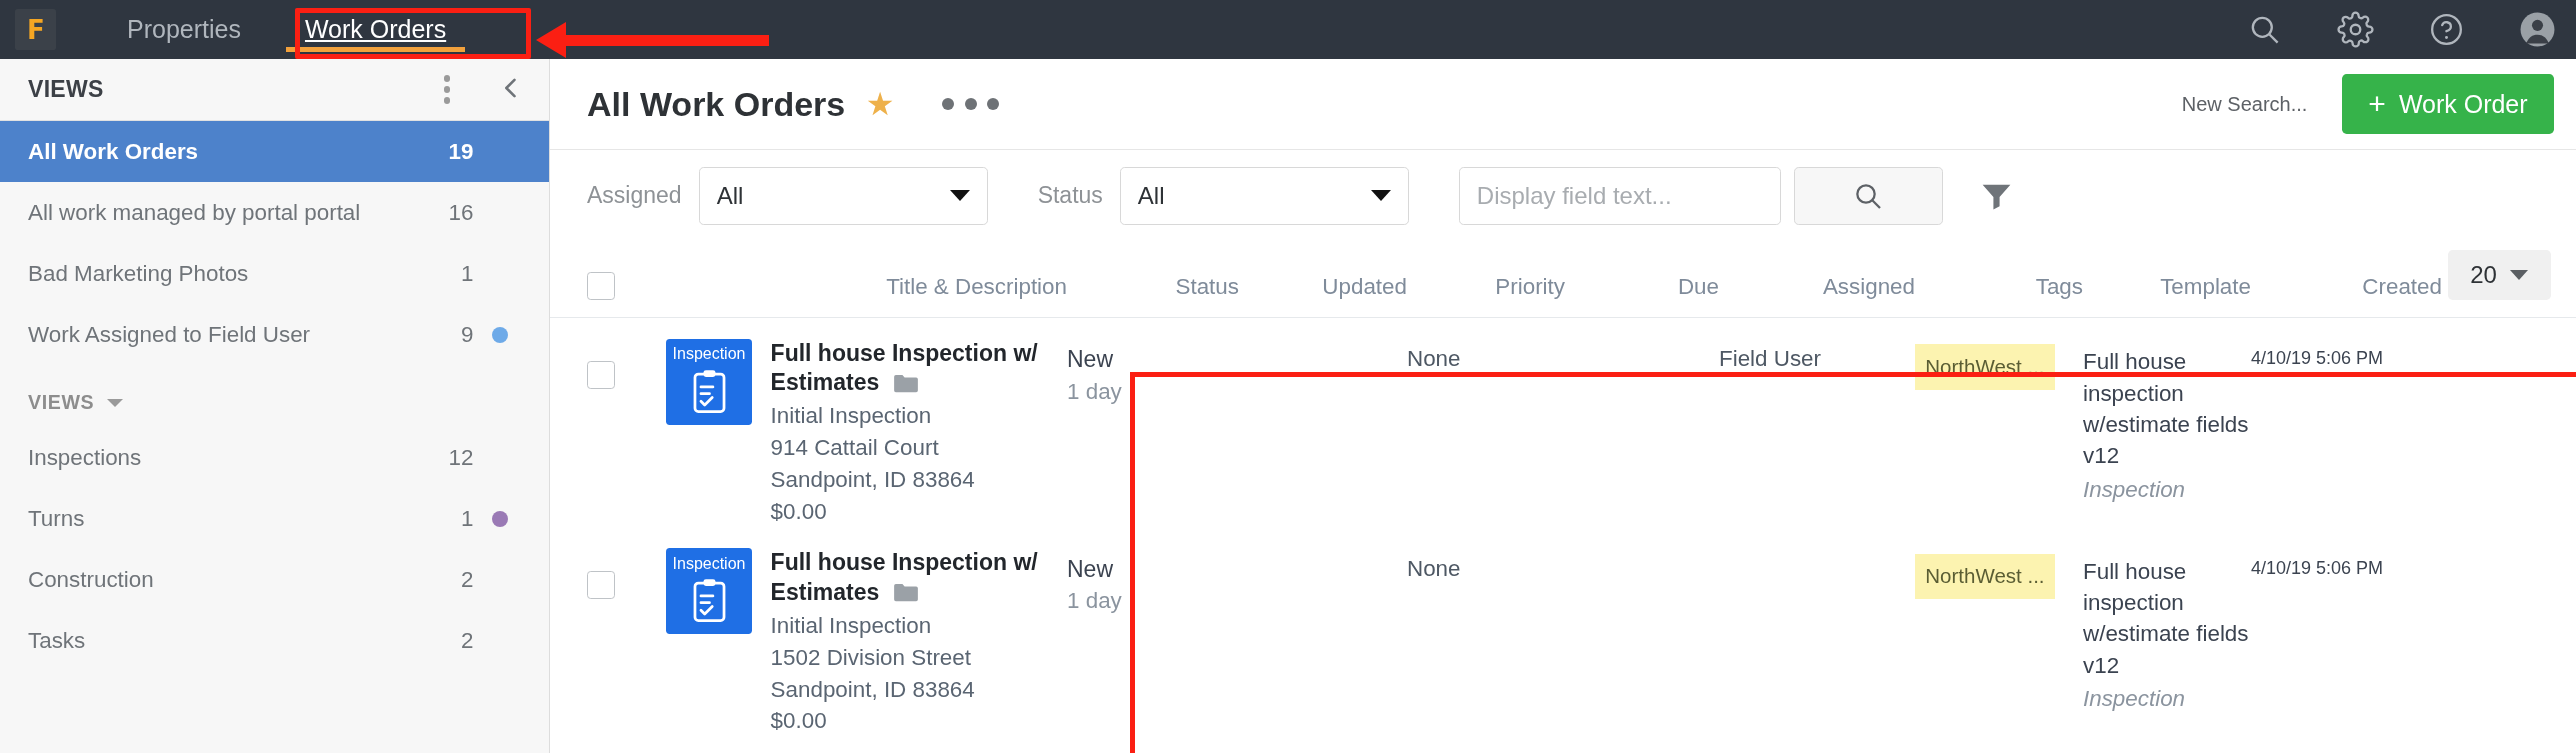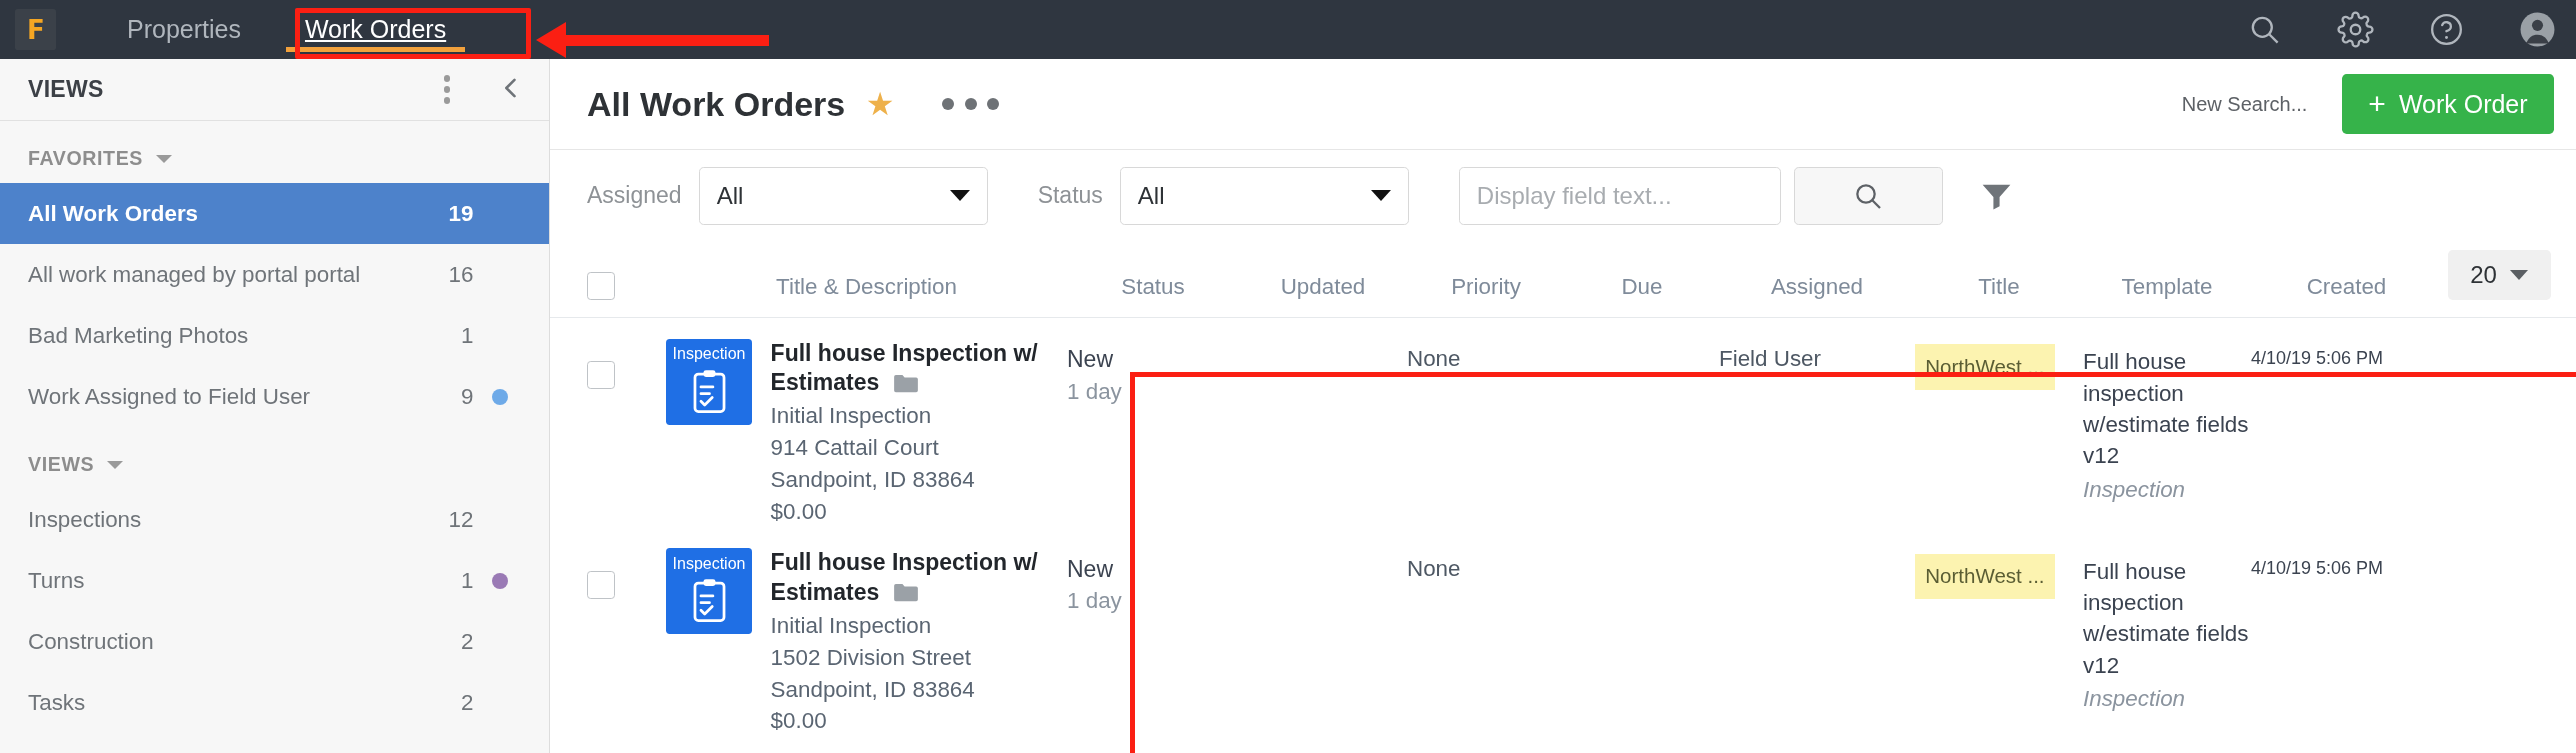--- a/index.html
+++ b/index.html
@@ -204,21 +204,21 @@
   .pager { margin-left: auto; display:flex; align-items:center; gap: 26px; }
   .pagecount { font-size: 23px; color: #3b3f44; }
   .pagebtns { display:flex; border:0.9px solid #d8d8d8; border-radius:5.6px; overflow:hidden; }
   .pagebtn { width: 58px; height: 58px; display:flex; align-items:center; justify-content:center; background:#fff; cursor:pointer; }
   .pagebtn + .pagebtn { border-left: 0.9px solid #d8d8d8; }
 
   
   .tbl { width: 100%; border-collapse: collapse; table-layout: fixed; }
   .tbl th {
     font-size: 22.4px; font-weight: normal; color: #7f8b9a;
-    text-align: center;
+    text-align: right;
     padding: 9.3px 0 17px 0;
     border-bottom: 1.9px solid #e6e9ec;
     vertical-align: bottom;
   }
   .tbl td { vertical-align: top; padding: 0; font-size: 22.4px; color: #4e5864; }
   .colchk   { width: 116px; padding-left: 37px !important; }
   .coltitle { width: 401px; }
   .colstat  { width: 172px; }
   .colupd   { width: 168px; }
   .colprio  { width: 158px; }
@@ -349,24 +349,20 @@
             <i></i>
           </div>
         <div class="chev-left">
           <svg width="28" height="32" viewBox="0 0 24 24" fill="none" stroke="#6f7479" stroke-width="2.2" stroke-linecap="round" stroke-linejoin="round">
             <polyline points="15 5 8 12 15 19"></polyline>
           </svg>
         </div>
       </div>
     </div>
 
-    <div class="group-label">
-      <span>FAVORITES</span>
-      <span class="caret-down"></span>
-    </div>
     <div class="nav-row selected">
       <span class="label">All Work Orders</span>
       <span class="count">19</span>
       <span class="dot none"></span>
     </div>
     <div class="nav-row">
       <span class="label">All work managed by portal portal</span>
       <span class="count">16</span>
       <span class="dot none"></span>
     </div>
@@ -461,21 +457,21 @@
         <tr>
           <th class="colchk">
             <span class="chk"></span>
           </th>
           <th class="coltitle">Title &amp; Description</th>
           <th class="colstat">Status</th>
           <th class="colupd">Updated</th>
           <th class="colprio">Priority</th>
           <th class="coldue">Due</th>
           <th class="colassn">Assigned</th>
-          <th class="coltags">Title</th>
+          <th class="coltags">Tags</th>
           <th class="coltmpl">Template</th>
           <th class="colcreat">Created</th>
           <th class="colpgsz">
             <div class="pgsize">
               <span>20</span>
               <span class="caret"></span>
             </div>
           </th>
         </tr>
       </thead>

